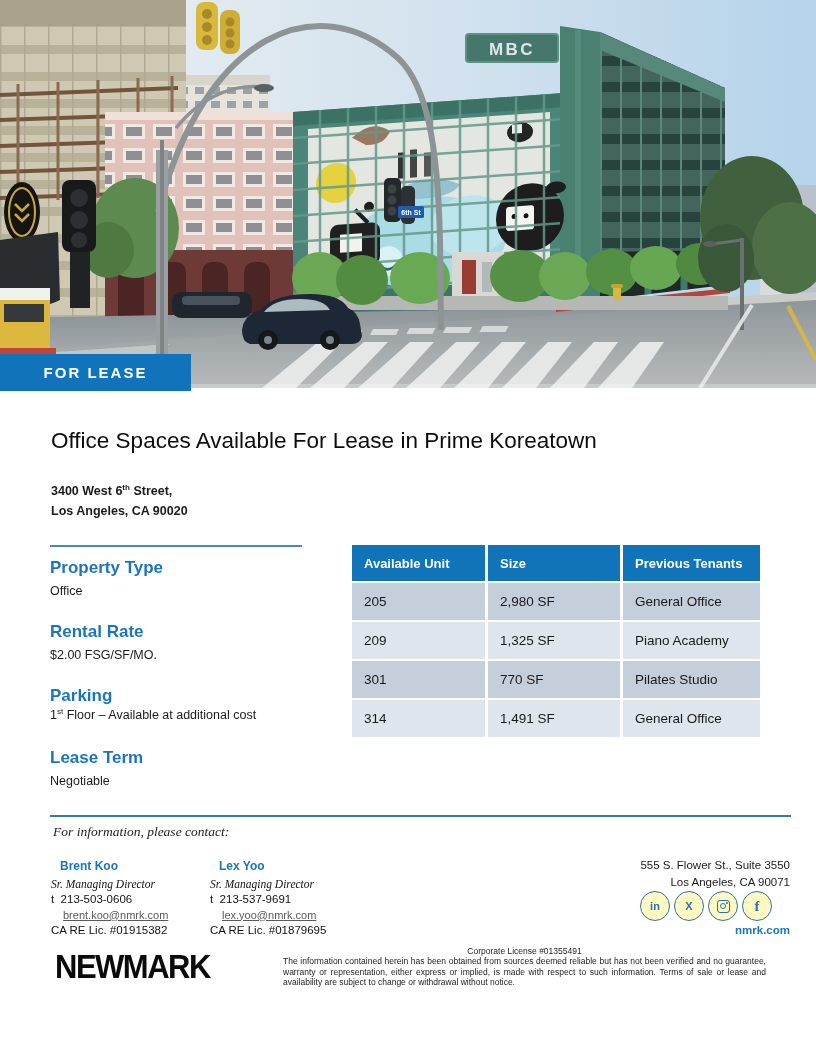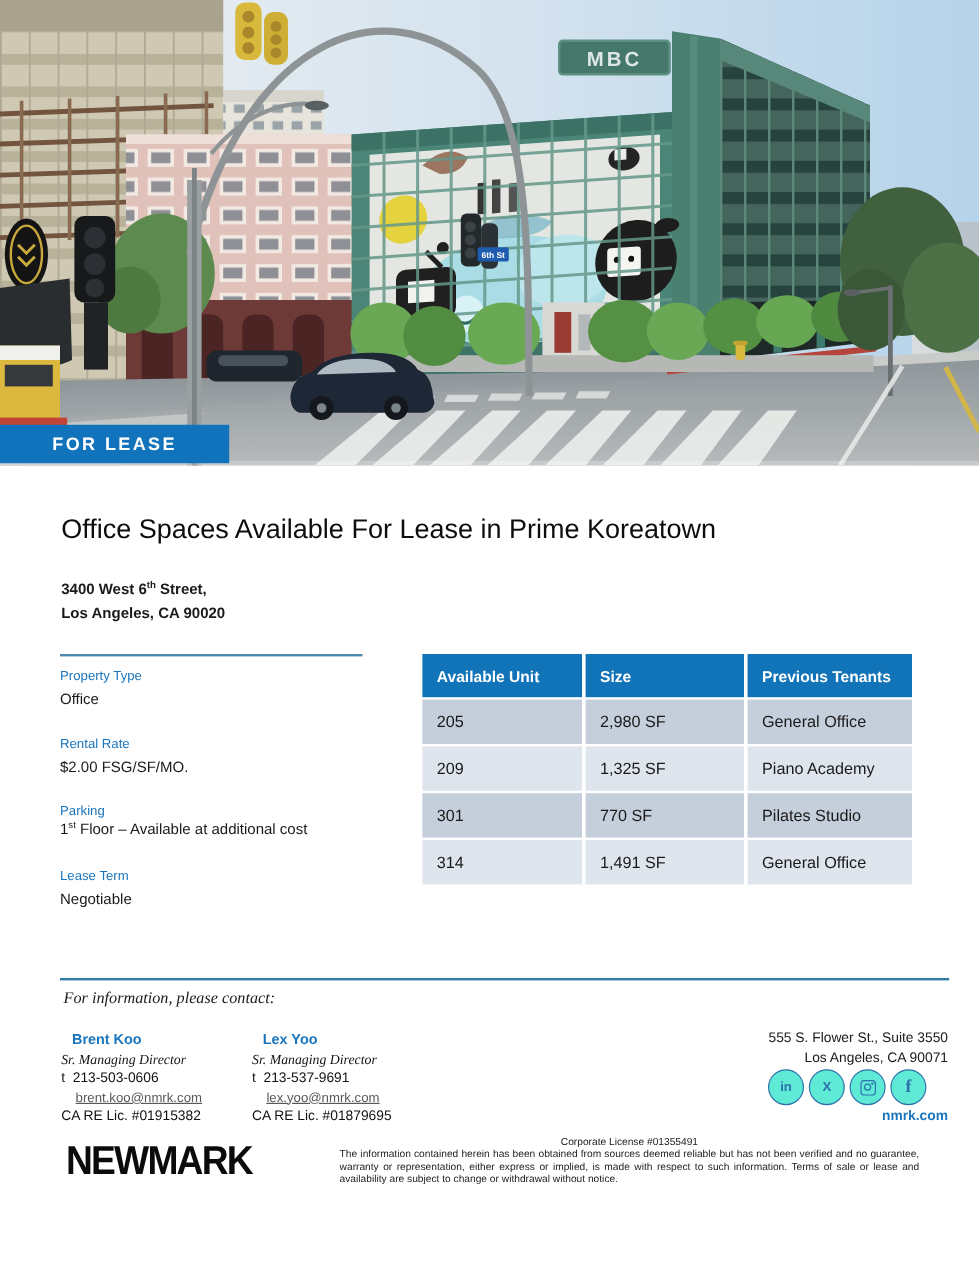--- a/index.html
+++ b/index.html
@@ -5,32 +5,32 @@
   html,body{margin:0;padding:0;}
   body{width:816px;height:1056px;background:#ffffff;position:relative;
        font-family:"Liberation Sans","DejaVu Sans",sans-serif;color:#111;overflow:hidden;}
   .abs{position:absolute;}
 
   
   #photo{left:0;top:0;width:816px;height:388px;overflow:hidden;}
   #photo svg{display:block;}
 
   
-  #banner{left:0;top:354px;width:191px;height:32px;background:#1273bd;color:#fff;
+  #banner{left:0;top:354px;width:191px;height:37px;background:#1273bd;color:#fff;
           display:flex;align-items:center;justify-content:center;
           font-weight:bold;font-size:15px;letter-spacing:2px;z-index:5;}
 
   
   #title{left:51px;top:428px;width:720px;font-size:22.5px;font-weight:normal;color:#0d0d0d;}
   #addr{left:51px;top:481px;font-size:12.5px;font-weight:bold;line-height:20px;color:#1a1a1a;}
   sup{font-size:8px;vertical-align:super;line-height:0;}
 
   
   #details{left:50px;top:545px;width:252px;border-top:2px solid #4c87ad;padding-top:11px;}
-  .d-label{color:#1b75bc;font-weight:normal;font-size:11px;margin-top:0;}
+  .d-label{color:#1b75bc;font-weight:bold;font-size:17px;margin-top:0;}
   .d-value{font-size:12.5px;color:#1a1a1a;margin-top:6px;}
   .d-gap{height:24px;}
   .d-gap-sm{height:26px;}
 
   
   #unit-table{left:352px;top:545px;width:408px;display:grid;
               grid-template-columns:133px 132px 137px;grid-gap:2px 3px;}
   .th{background:#1173b8;color:#fff;font-weight:bold;font-size:13px;
       height:36px;display:flex;align-items:center;padding:0 10px 0 12px;line-height:15px;}
   .td{font-size:13.5px;color:#1a1a1a;height:37px;display:flex;align-items:center;
@@ -47,21 +47,21 @@
   .p-name{color:#1b75bc;font-weight:bold;font-size:12px;margin-bottom:2px;padding-left:9px;}
   .p-title{font-family:"Liberation Serif","DejaVu Serif",serif;font-style:italic;font-size:11.5px;}
   .p-phone{white-space:pre;}
   .p-email{color:#595959;text-decoration:underline;font-size:11px;padding-left:12px;}
   .p-lic{font-size:11.5px;}
 
   #office-addr{right:26px;top:857px;text-align:right;font-size:11.5px;line-height:17px;color:#1a1a1a;}
   #social{right:44px;top:891px;display:flex;gap:4px;}
   .soc{width:28px;height:28px;border:1.5px solid #2e72ad;border-radius:50%;
        display:flex;align-items:center;justify-content:center;color:#2e72ad;
-       font-weight:bold;font-size:11px;background:#5eead4;}
+       font-weight:bold;font-size:11px;background:#fef9c3;}
   .ig-box{width:11px;height:11px;border:1.6px solid #2e72ad;border-radius:3px;position:relative;}
   .ig-box::after{content:"";position:absolute;left:2.5px;top:2.5px;width:6px;height:6px;
        border:1.4px solid #2e72ad;border-radius:50%;box-sizing:border-box;}
   .ig-box::before{content:"";position:absolute;right:1px;top:1px;width:2px;height:2px;
        background:#2e72ad;border-radius:50%;}
   #website{right:26px;top:924px;color:#1b75bc;font-weight:bold;font-size:11.5px;padding-left:33px;}
 
   
   #logo{left:55px;top:948px;font-size:31px;font-weight:bold;color:#0b0b0b;
         letter-spacing:-1.5px;transform:scaleY(1.08);transform-origin:left top;}

